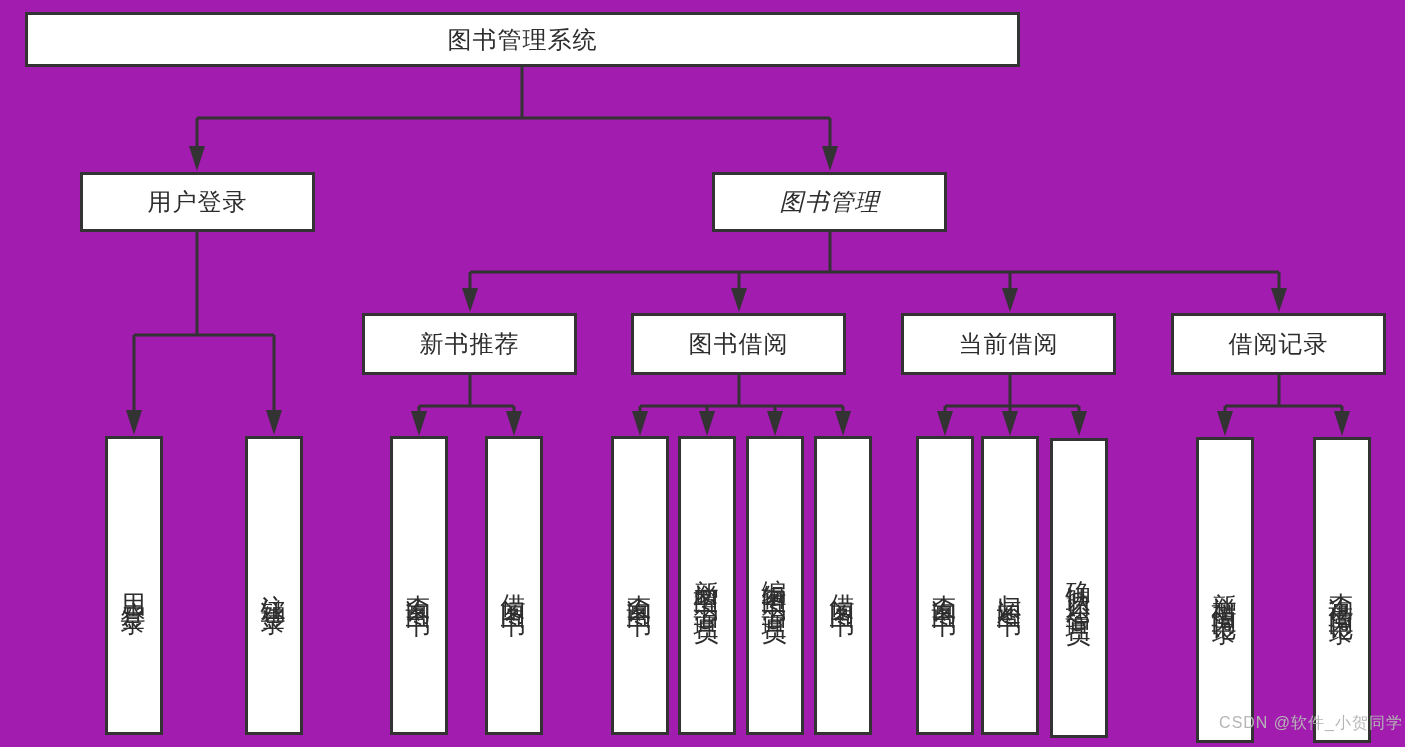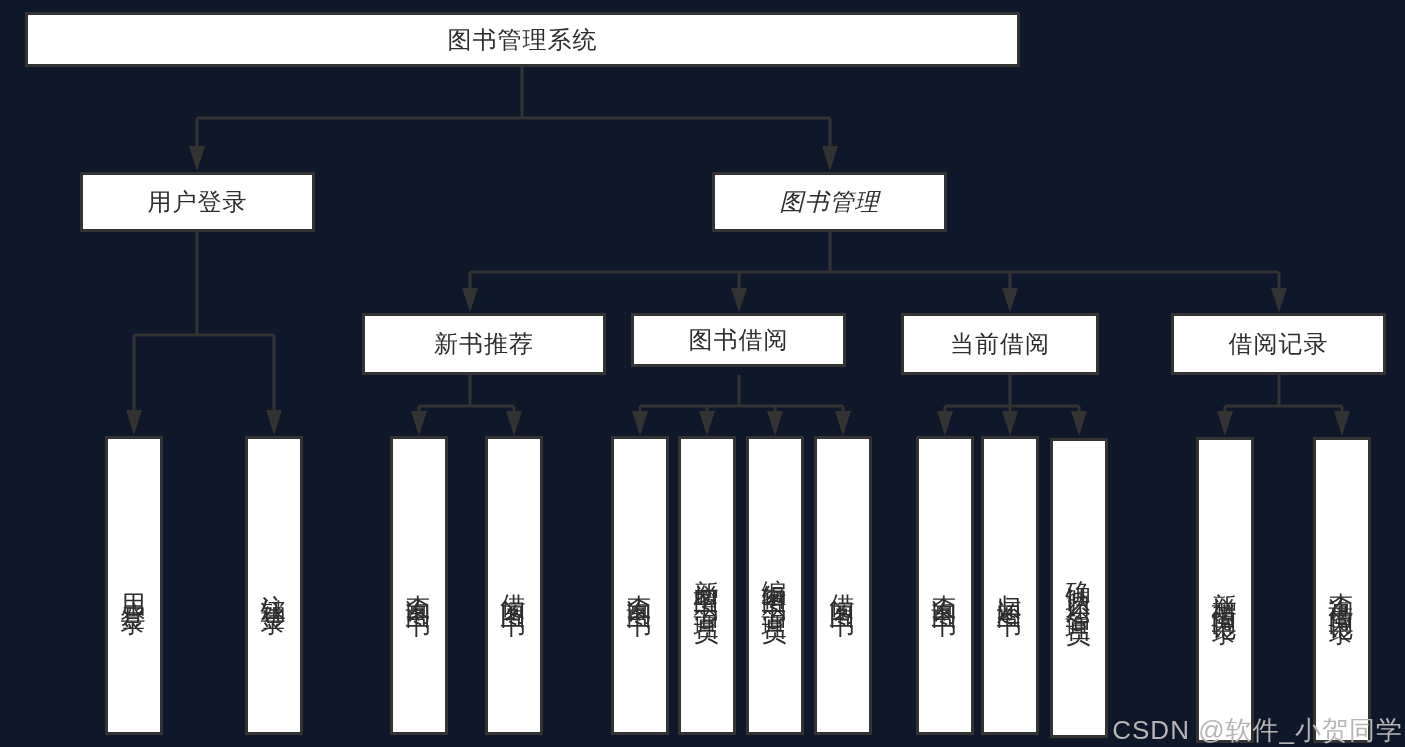--- a/index.html
+++ b/index.html
@@ -1,20 +1,20 @@
 <!DOCTYPE html>
 <html><head>
 <meta charset="utf-8">
 <style>
   html, body { margin: 0; padding: 0; background: #ffffff; }
   #canvas {
     position: relative;
     width: 1405px;
     height: 747px;
-    background: #0f172a;
+    background: #a21caf;
     overflow: hidden;
     font-family: "Liberation Sans", "DejaVu Sans", sans-serif;
   }
   #wires { position: absolute; left: 0; top: 0; width: 1405px; height: 747px; }
   .box {
     position: absolute;
     background: #ffffff;
     border: 3px solid #333333;
     box-sizing: border-box;
     display: flex;
@@ -27,21 +27,21 @@
   .v {
     writing-mode: vertical-rl;
     text-orientation: mixed;
     font-size: 25px;
     letter-spacing: 6px;
   }
   .watermark {
     position: absolute;
     right: 2px;
     top: 713px;
-    font-size: 26px;
+    font-size: 16px;
     letter-spacing: 1px;
     color: #b5b5b5;
     z-index: 5;
   }
 </style>
 </head>
 <body>
 
 <div id="canvas">
 
@@ -119,23 +119,23 @@
       <polygon points="1217,411 1233,411 1225,436" fill="#333333" stroke="none"></polygon>
       <polygon points="1334,411 1350,411 1342,436" fill="#333333" stroke="none"></polygon>
     </g>
   </svg>
 
   <div class="box h" style="left:25px; top:12px; width:995px; height:55px;">图书管理系统</div>
 
   <div class="box h" style="left:80px; top:172px; width:235px; height:60px;">用户登录</div>
   <div class="box h" style="left:712px; top:172px; width:235px; height:60px;font-style:italic;">图书管理</div>
 
-  <div class="box h" style="left:362px; top:313px; width:244px; height:62px;font-family:Liberation Serif, serif;">新书推荐</div>
-  <div class="box h" style="left:631px; top:313px; width:215px; height:54px;">图书借阅</div>
-  <div class="box h" style="left:901px; top:313px; width:198px; height:62px;">当前借阅</div>
+  <div class="box h" style="left:362px; top:313px; width:215px; height:62px;font-family:Liberation Serif, serif;">新书推荐</div>
+  <div class="box h" style="left:631px; top:313px; width:215px; height:62px;">图书借阅</div>
+  <div class="box h" style="left:901px; top:313px; width:215px; height:62px;">当前借阅</div>
   <div class="box h" style="left:1171px; top:313px; width:215px; height:62px;text-align:right;">借阅记录</div>
 
   <div class="box v" style="left:105px; top:436px; width:58px; height:299px;">用户登录</div>
   <div class="box v" style="left:245px; top:436px; width:58px; height:299px;">注销登录</div>
 
   <div class="box v" style="left:390px; top:436px; width:58px; height:299px;">查询图书</div>
   <div class="box v" style="left:485px; top:436px; width:58px; height:299px;">借阅图书</div>
 
   <div class="box v" style="left:611px; top:436px; width:58px; height:299px;">查询图书</div>
   <div class="box v" style="left:678px; top:436px; width:58px; height:299px;">新增图书（管理员）</div>

